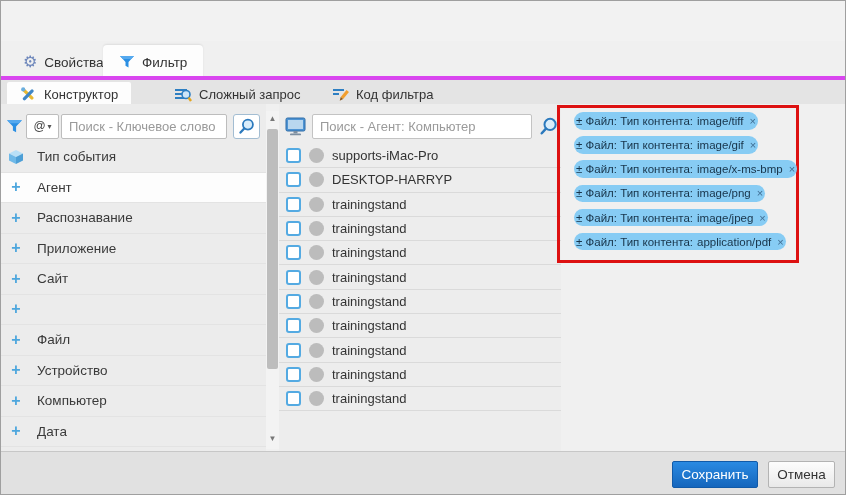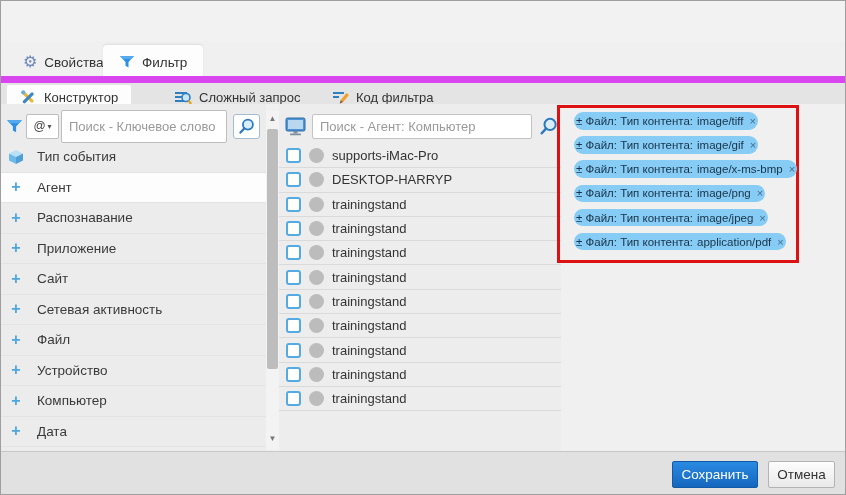--- a/index.html
+++ b/index.html
@@ -15,37 +15,37 @@
 
   
   .tabrow { position:absolute; left:0; top:40px; width:100%; height:35px; background:#f0f0f0; }
   .tab { position:absolute; top:4px; height:34px; display:flex; align-items:center; gap:7px; padding:0 16px; font-size:13.5px; color:#333; cursor:pointer; }
   .tab.active { background:#fdfdfd; border-radius:4px 4px 0 0; box-shadow:0 -1px 2px rgba(0,0,0,0.08); }
   .tab-props { left:6px; }
   .tab-filter { left:102px; }
   .gear-glyph { font-size:16px; color:#6e87bb; line-height:1; }
 
   
-  .subtabrow { position:absolute; left:0; top:75px; width:100%; height:28px; background:#e4e4e4; border-top:7px solid #d946ef;padding-left:44px; }
+  .subtabrow { position:absolute; left:0; top:75px; width:100%; height:28px; background:#e4e4e4; border-top:4px solid #d946ef;padding-left:44px; }
   .subtab { position:absolute; top:2px; height:25px; display:flex; align-items:center; gap:7px; padding:0 13px; font-size:13px; color:#333; cursor:pointer; }
   .subtab.active { background:#fdfdfd; border-radius:2px; }
   .st-constructor { left:6px; }
   .st-query { left:160px; }
   .st-code { left:318px; }
 
   
   .content { position:absolute; left:0; top:103px; width:100%; height:349px; background:#f0f0f0; }
 
   
   .sidebar { position:absolute; left:0; top:0; width:265px; height:349px; background:#ececec; }
   .sb-search { position:absolute; left:0; top:9px; width:100%; height:26px; display:flex; align-items:center; }
   .sb-funnel { margin-left:5px; width:17px; height:17px; flex:0 0 auto; }
   .at-box { margin-left:3px; width:33px; height:25px; background:#fff; border:1px solid #bdbdbd; border-radius:2px; display:flex; align-items:center; justify-content:center; gap:2px; font-size:12px; color:#444; cursor:pointer; }
   .at-chevron { font-size:8px; color:#555; }
-  .sb-input { margin-left:2px; width:166px; height:33px; border:1px solid #bdbdbd; border-radius:2px; background:#fff; font-size:13px; padding:0 7px; color:#333; font-family:inherit; }
+  .sb-input { margin-left:2px; width:166px; height:25px; border:1px solid #bdbdbd; border-radius:2px; background:#fff; font-size:13px; padding:0 7px; color:#333; font-family:inherit; }
   .sb-input::placeholder, .mid-input::placeholder { color:#9a9a9a; }
   .sb-search-btn { margin-left:6px; width:27px; height:25px; background:#fff; border:1px solid #a3bdd2; border-radius:3px; display:flex; align-items:center; justify-content:center; cursor:pointer; }
   .sb-items { position:absolute; left:0; top:38px; width:265px; }
   .sb-item { height:30.5px; display:flex; align-items:center; border-bottom:1px solid #e3e3e3; cursor:pointer; }
   .sb-item.selected { background:#fdfdfd; }
   .sb-item .iconzone { width:30px; display:flex; justify-content:center; flex:0 0 auto; }
   .plus-glyph { color:#4da6dd; font-size:16px; font-weight:bold; line-height:1; }
   .sb-item .lbl { font-size:13.5px; color:#3a3a3a; margin-left:6px; }
 
   
@@ -194,21 +194,20 @@
         <div class="sb-item">
           <span class="iconzone plus-glyph">+</span>
           <span class="lbl">Приложение</span>
         </div>
         <div class="sb-item">
           <span class="iconzone plus-glyph">+</span>
           <span class="lbl">Сайт</span>
         </div>
         <div class="sb-item">
           <span class="iconzone plus-glyph">+</span>
-          <span class="lbl">Сетевая активность</span>
         </div>
         <div class="sb-item">
           <span class="iconzone plus-glyph">+</span>
           <span class="lbl">Файл</span>
         </div>
         <div class="sb-item">
           <span class="iconzone plus-glyph">+</span>
           <span class="lbl">Устройство</span>
         </div>
         <div class="sb-item">

